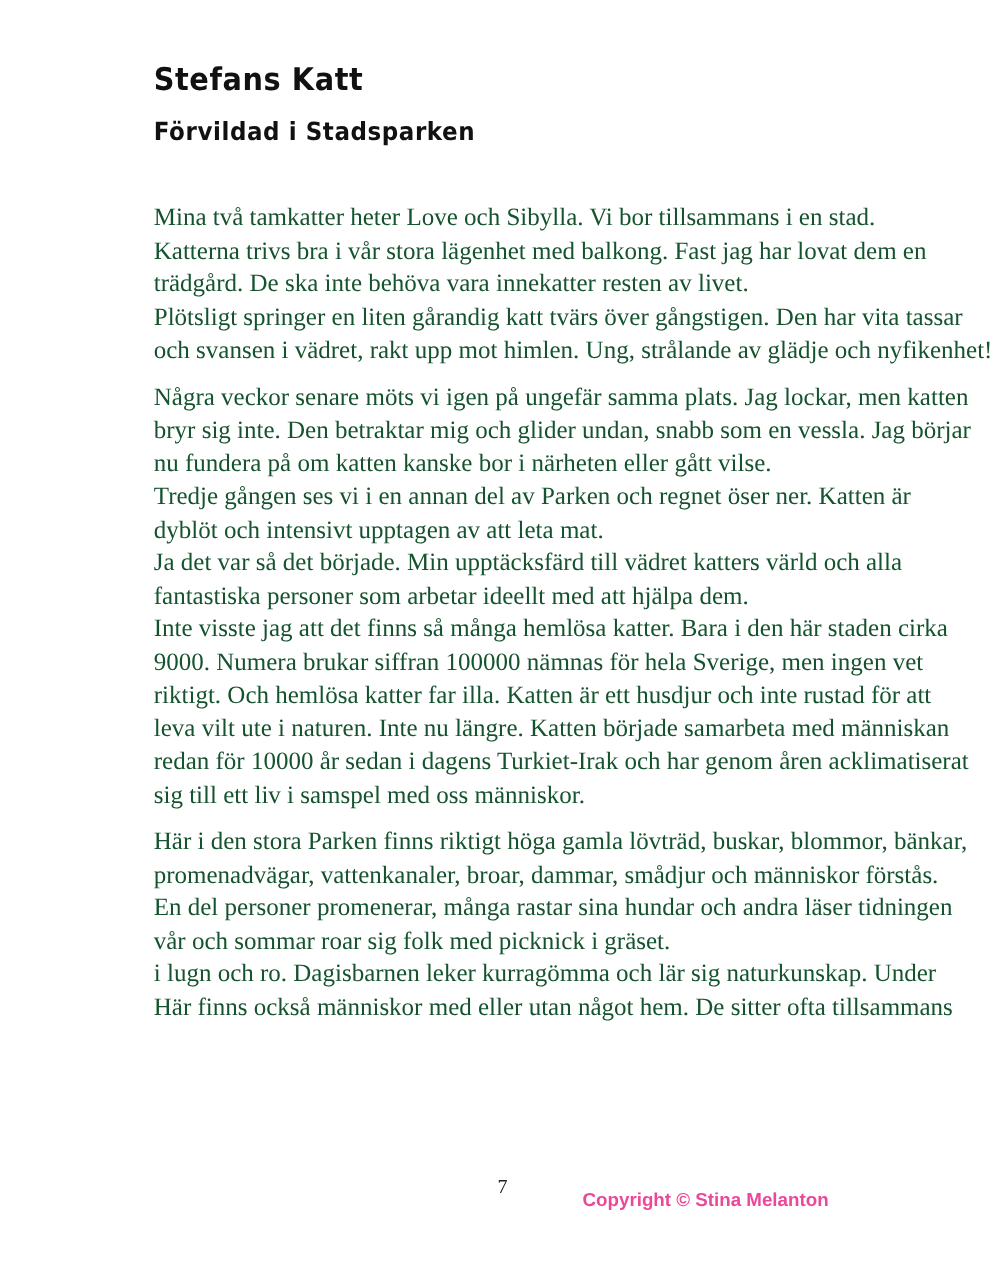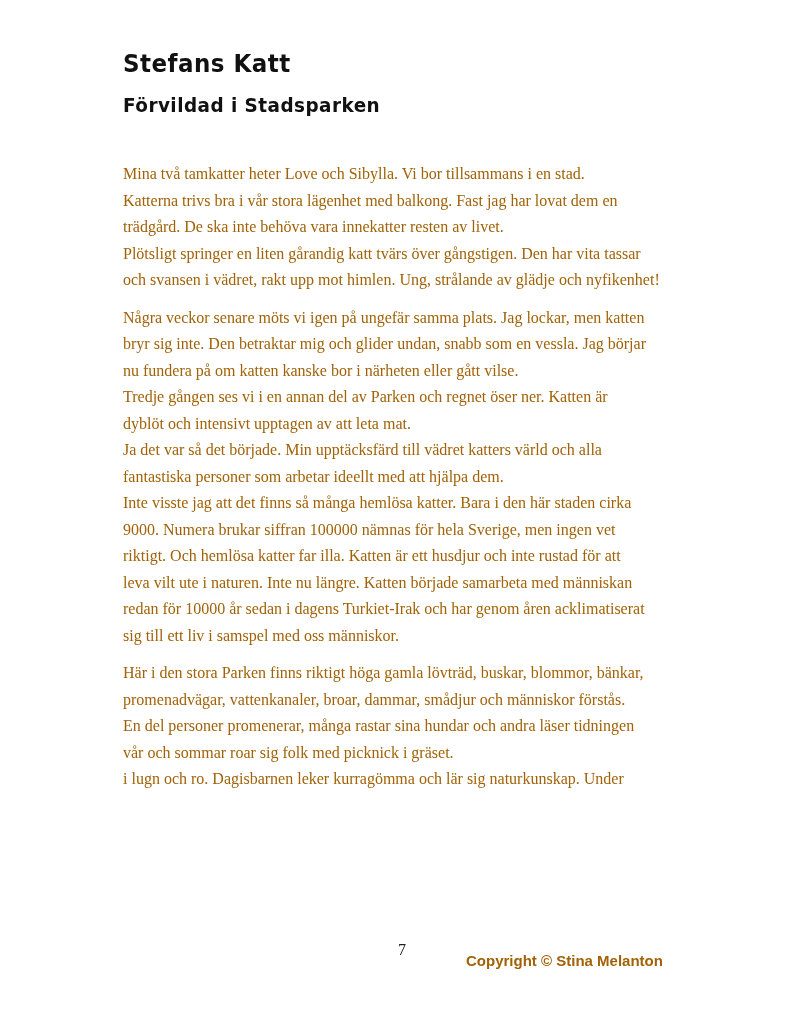--- a/index.html
+++ b/index.html
@@ -12,32 +12,32 @@
     transform: scaleX(0.92); transform-origin: left;
   }
   .subtitle {
     position: absolute; left: 123px; top: 93px;
     font-family: "DejaVu Sans", sans-serif; font-weight: bold;
     font-size: 20px; color: #111; letter-spacing: 0.5px; margin: 0;
     transform: scaleX(0.92); transform-origin: left;
   }
   .body-text {
     position: absolute; left: 123px; top: 161px; width: 620px;
-    font-family: "Liberation Serif", serif; font-size: 16px; color: #a16207;
+    font-family: "Liberation Serif", serif; font-size: 20px; color: #14532d;
   }
   .para { margin: 0 0 11px 0; }
   .line { display: block; height: 26.5px; line-height: 26.5px; white-space: nowrap; }
   .page-number {
     position: absolute; left: 398px; top: 941px;
     font-family: "Liberation Serif", serif; font-size: 16px; color: #222;
   }
   .copyright {
     position: absolute; left: 466px; top: 952px;
     font-family: "Liberation Sans", sans-serif; font-weight: bold;
-    font-size: 15px; color: #a16207;
+    font-size: 15px; color: #ec4899;
   }
 </style>
 </head>
 <body>
 
 <div class="page">
   <h1 class="title">Stefans Katt</h1>
   <h2 class="subtitle">Förvildad i Stadsparken</h2>
 
   <div class="body-text">
@@ -62,18 +62,19 @@
       <span class="line">leva vilt ute i naturen. Inte nu längre. Katten började samarbeta med människan</span>
       <span class="line">redan för 10000 år sedan i dagens Turkiet-Irak och har genom åren acklimatiserat</span>
       <span class="line">sig till ett liv i samspel med oss människor.</span>
     </div>
     <div class="para">
       <span class="line">Här i den stora Parken finns riktigt höga gamla lövträd, buskar, blommor, bänkar,</span>
       <span class="line">promenadvägar, vattenkanaler, broar, dammar, smådjur och människor förstås.</span>
       <span class="line">En del personer promenerar, många rastar sina hundar och andra läser tidningen</span>
       <span class="line">vår och sommar roar sig folk med picknick i gräset.</span>
       <span class="line">i lugn och ro. Dagisbarnen leker kurragömma och lär sig naturkunskap. Under</span>
+      <span class="line">Här finns också människor med eller utan något hem. De sitter ofta tillsammans</span>
     </div>
   </div>
 
   <div class="page-number">7</div>
   <div class="copyright">Copyright © Stina Melanton</div>
 </div>
 
 </body></html>

